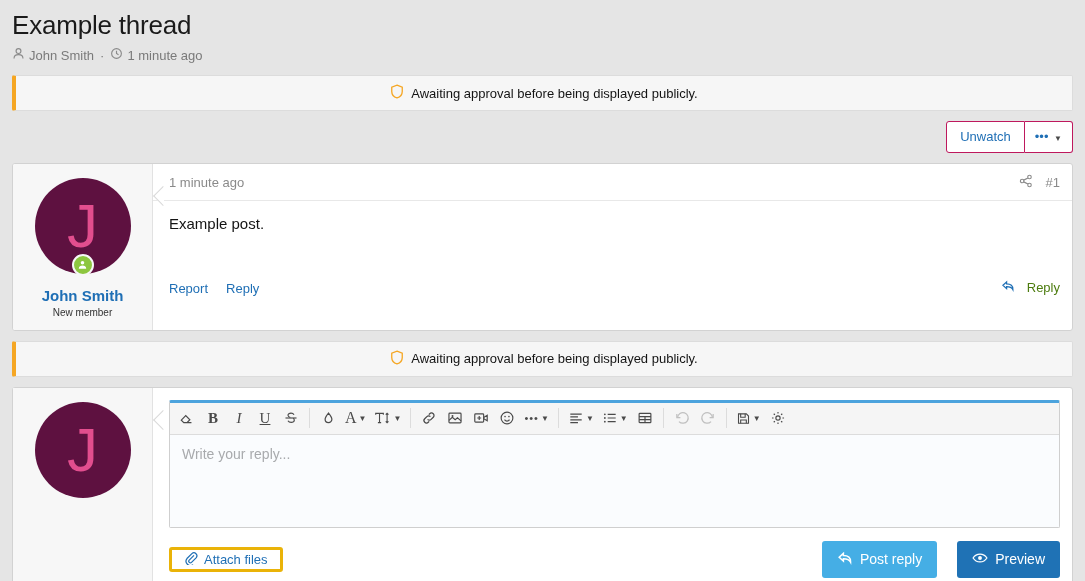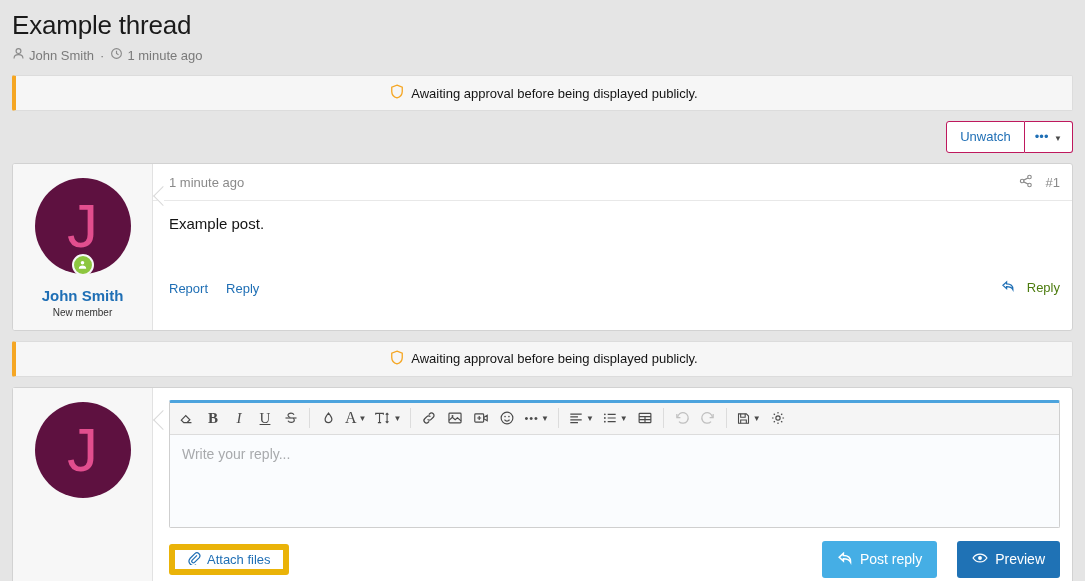--- a/index.html
+++ b/index.html
@@ -168,21 +168,21 @@
     background: #fafcfe;
     min-height: 92px;
     padding: 11px 12px;
     font-size: 14px; color: #a8aaad;
   }
   .reply-actions {
     display: flex; align-items: center; justify-content: space-between;
     margin-top: 13px;
   }
   .attach {
-    background: #fff; border: 6px solid #eab308; border-radius: 3px;
+    background: #fff; border: 3px solid #eab308; border-radius: 3px;
     color: #1f6fb5; font-size: 13px; padding: 1px 12px;
     display: flex; align-items: center; gap: 6px; cursor: pointer;
   }
   .action-right { display: flex; gap: 20px; }
   .btn-primary {
     background: #45aee5; color: #fff; border: none; border-radius: 3px;
     font-size: 14px; padding: 9px 15px; cursor: pointer;
     display: flex; align-items: center; gap: 7px;
     font-family: "Liberation Sans", sans-serif;
   }

